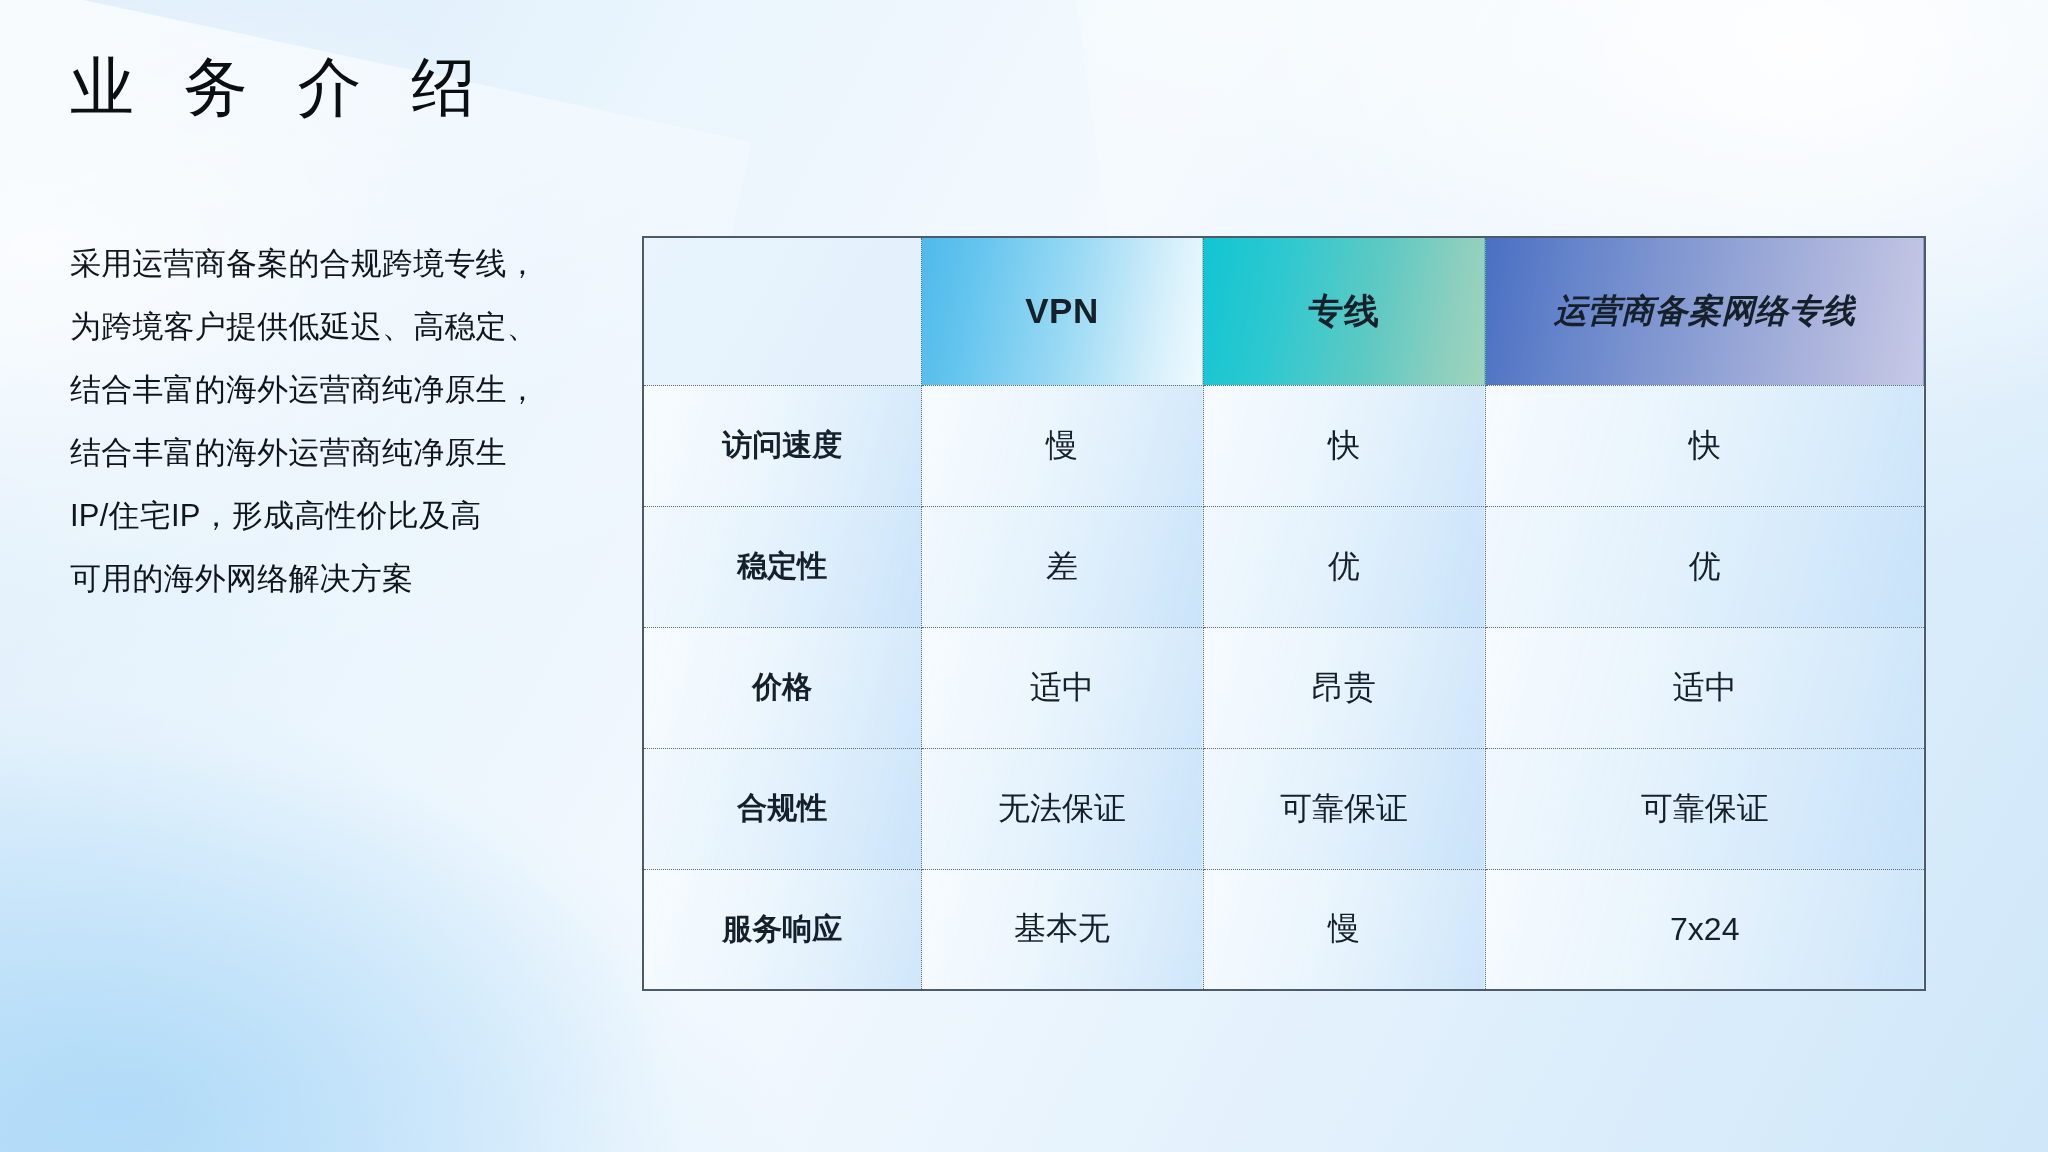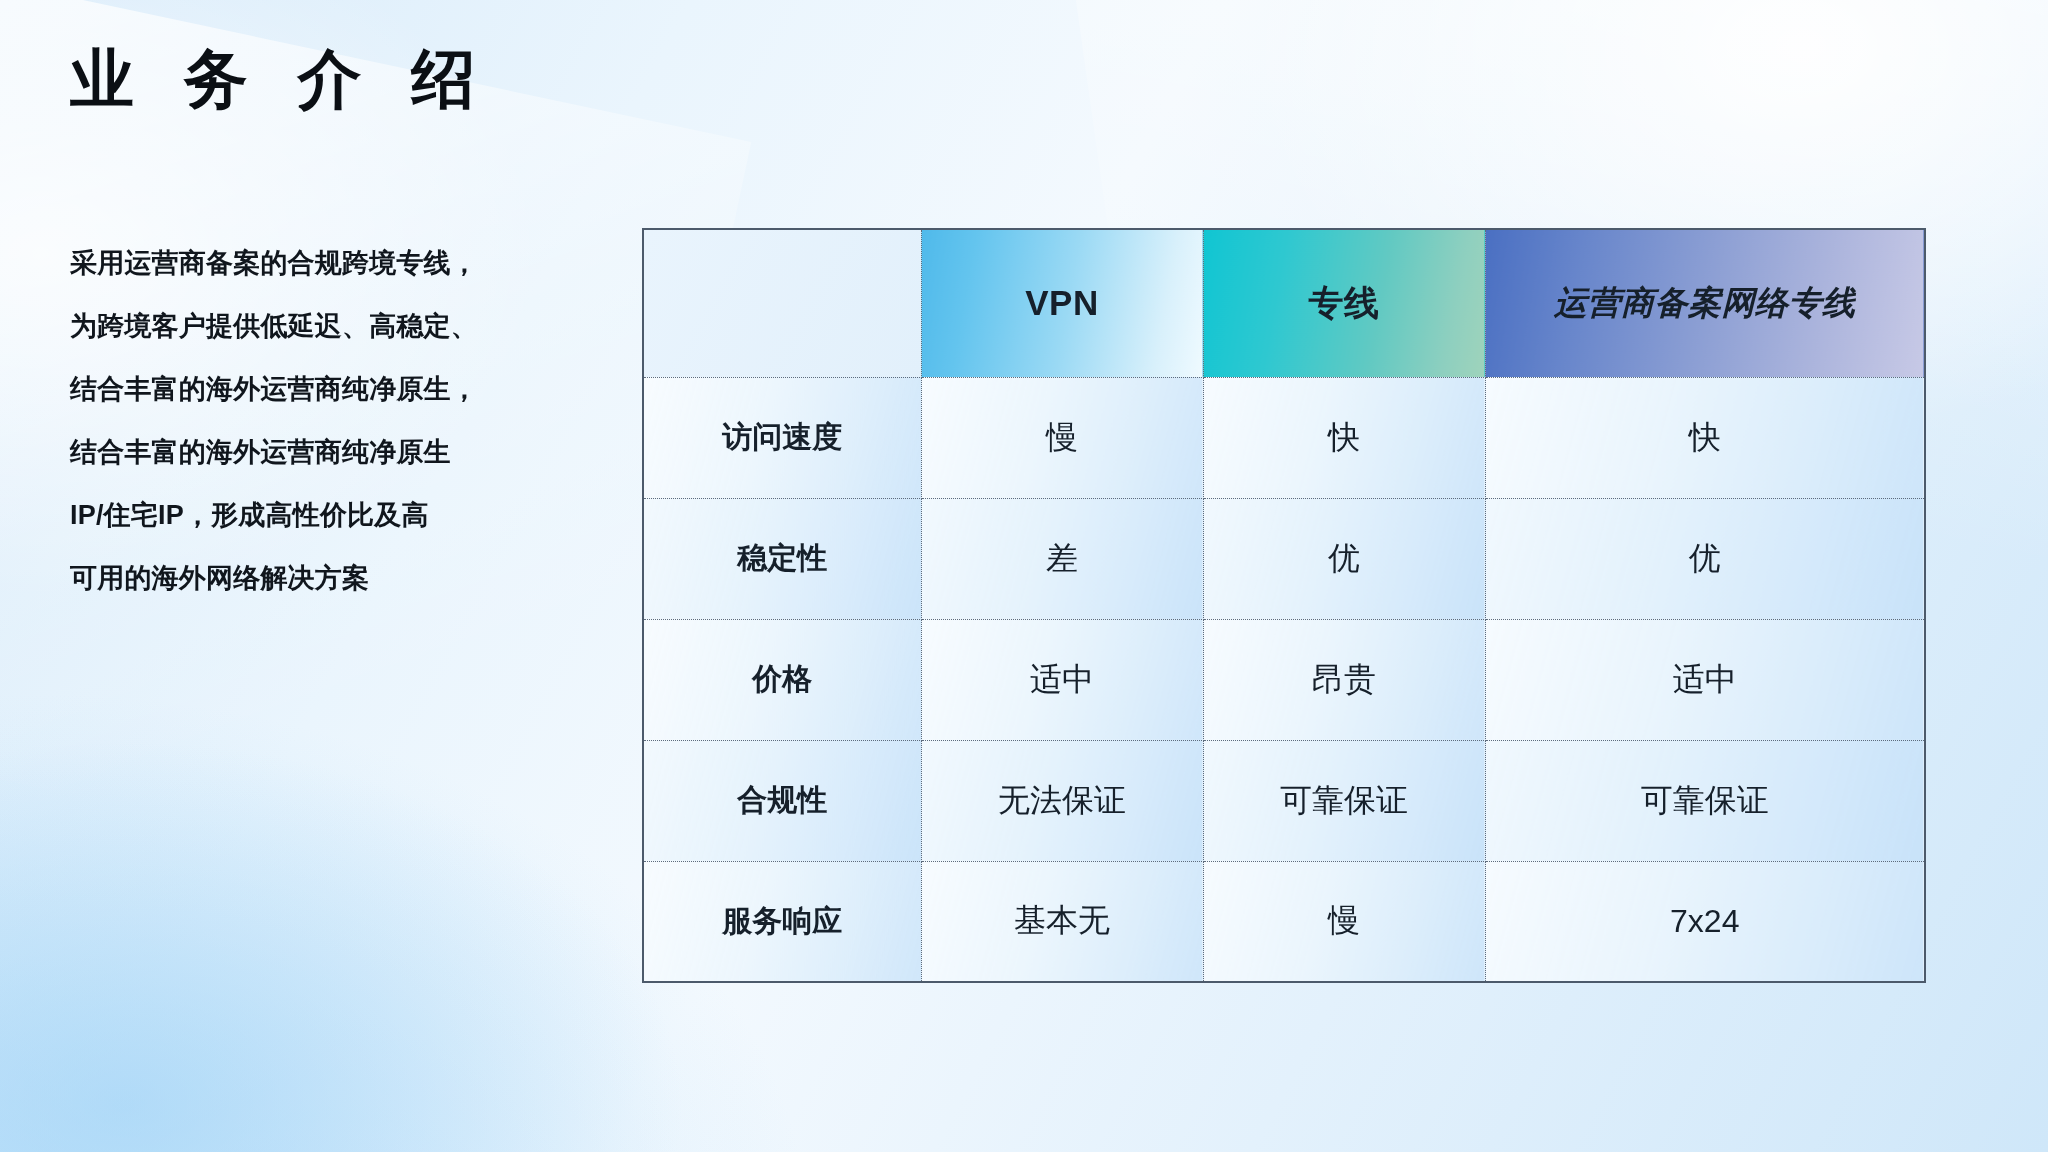--- a/index.html
+++ b/index.html
@@ -46,52 +46,52 @@
   #sweep-c {
     bottom: -220px; left: -160px;
     width: 1000px; height: 700px;
     background: radial-gradient(ellipse at 20% 80%, rgba(160,212,247,0.55) 0%, rgba(160,212,247,0) 68%);
   }
 
   
   #page-title {
     position: absolute;
     left: 70px;
-    top: 44px;
+    top: 52px;
     font-size: 64px;
-    font-weight: 700;
+    font-weight: 400;
     letter-spacing: 16px;
     color: #0b0f14;
     line-height: 1.1;
     white-space: nowrap;
     z-index: 4;
   }
 
   
   #intro-paragraph {
     position: absolute;
     left: 70px;
     top: 232px;
     width: 560px;
     z-index: 4;
   }
   #intro-paragraph .ln {
-    font-size: 27px;
-    font-weight: 700;
+    font-size: 31px;
+    font-weight: 400;
     color: #10161d;
     line-height: 63px;
     white-space: nowrap;
     letter-spacing: 0.2px;
   }
 
   
   #comparison-table-wrap {
     position: absolute;
     left: 642px;
-    top: 228px;
+    top: 236px;
     width: 1282px;
     z-index: 5;
   }
   table.cmp {
     border-collapse: collapse;
     width: 1282px;
     table-layout: fixed;
     border: 2px solid #4c5a6b;
     background: linear-gradient(105deg, #f4fafe 0%, #eaf5fd 38%, #dcedfb 68%, #cfe6fa 100%);
   }

